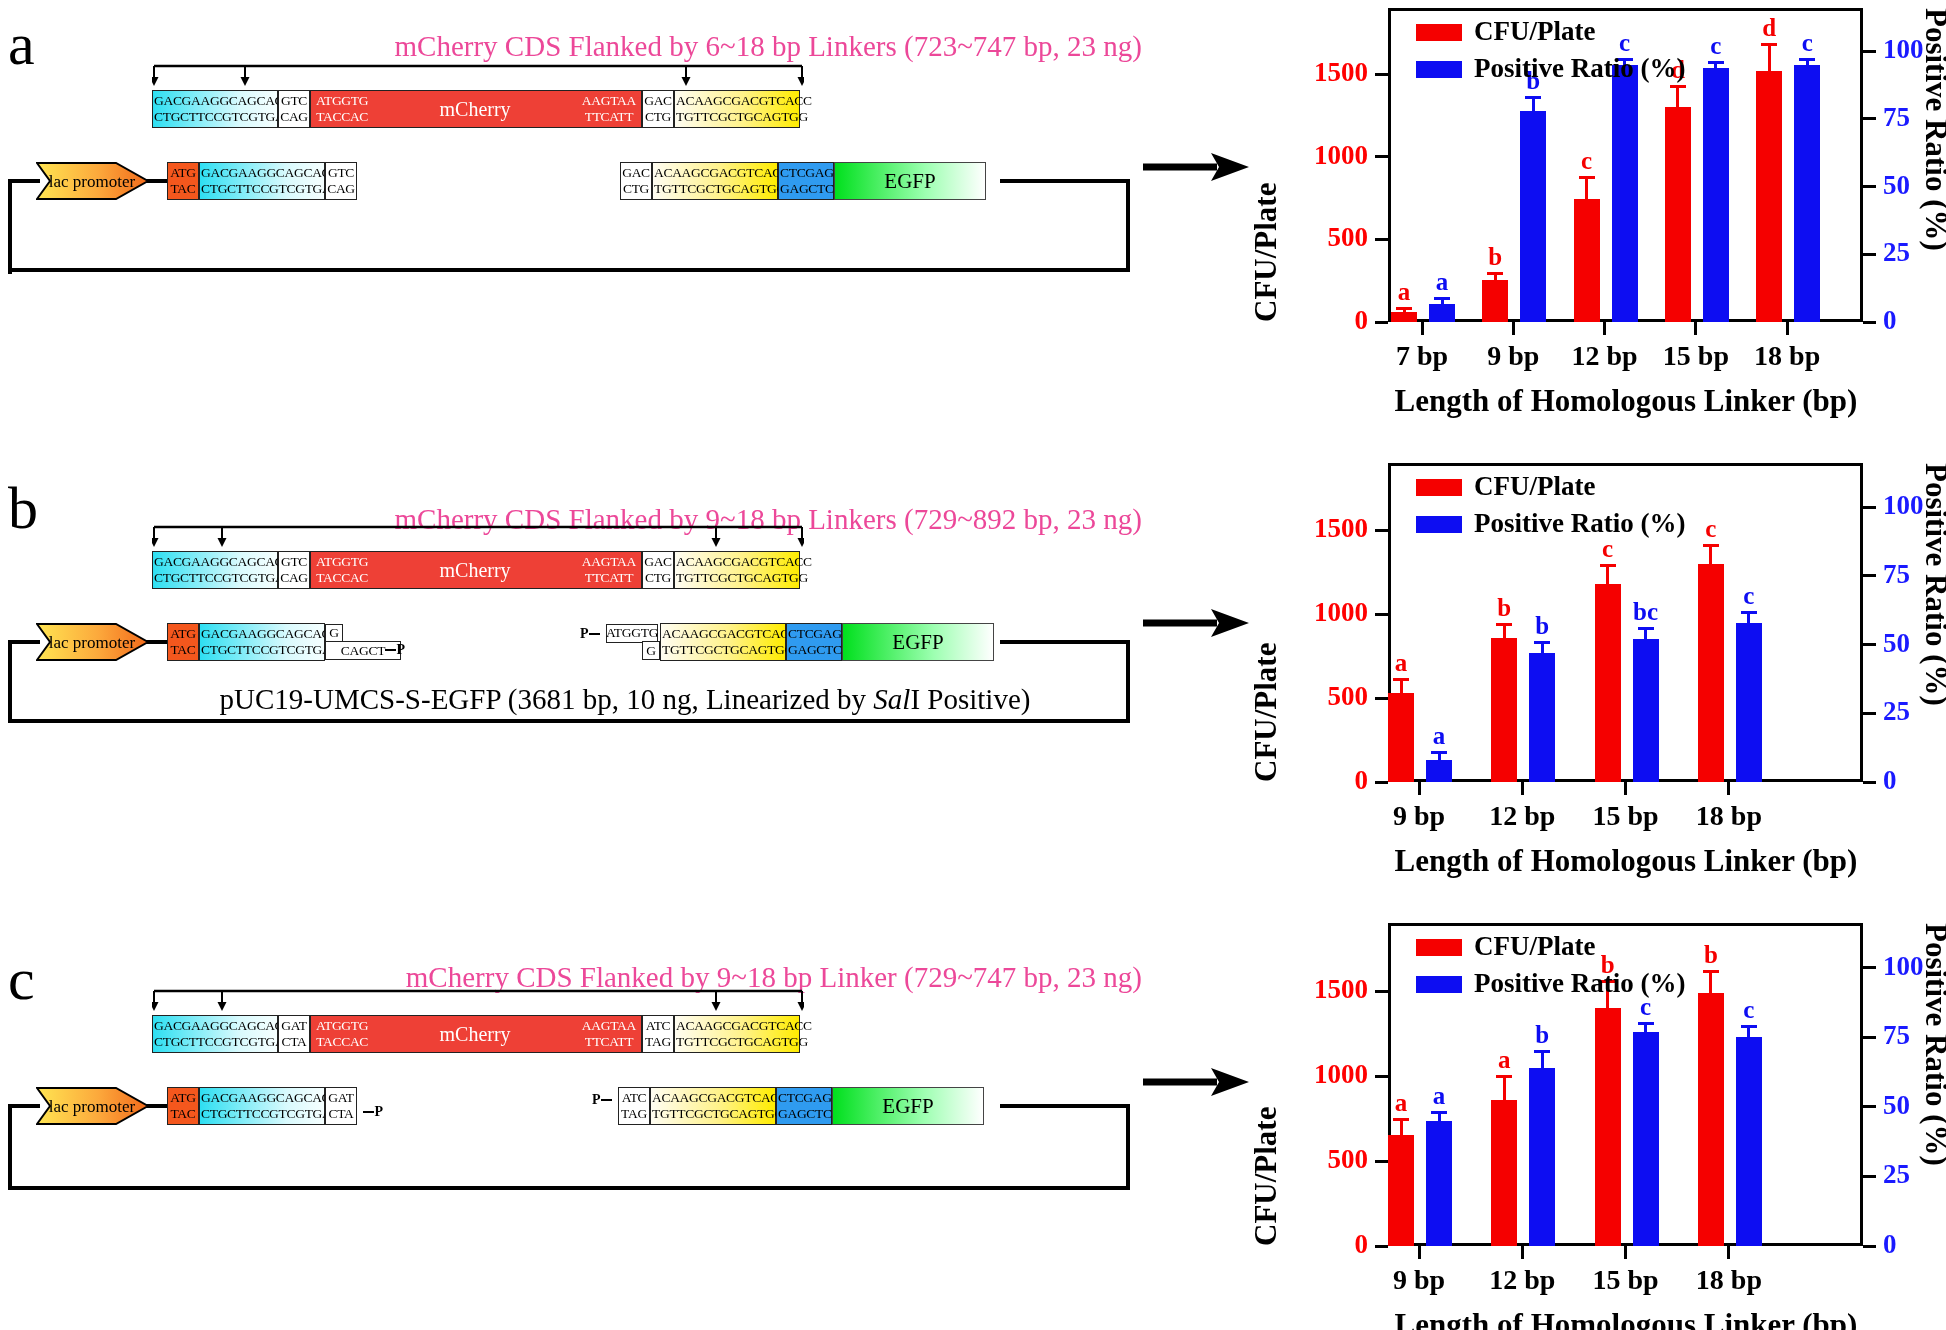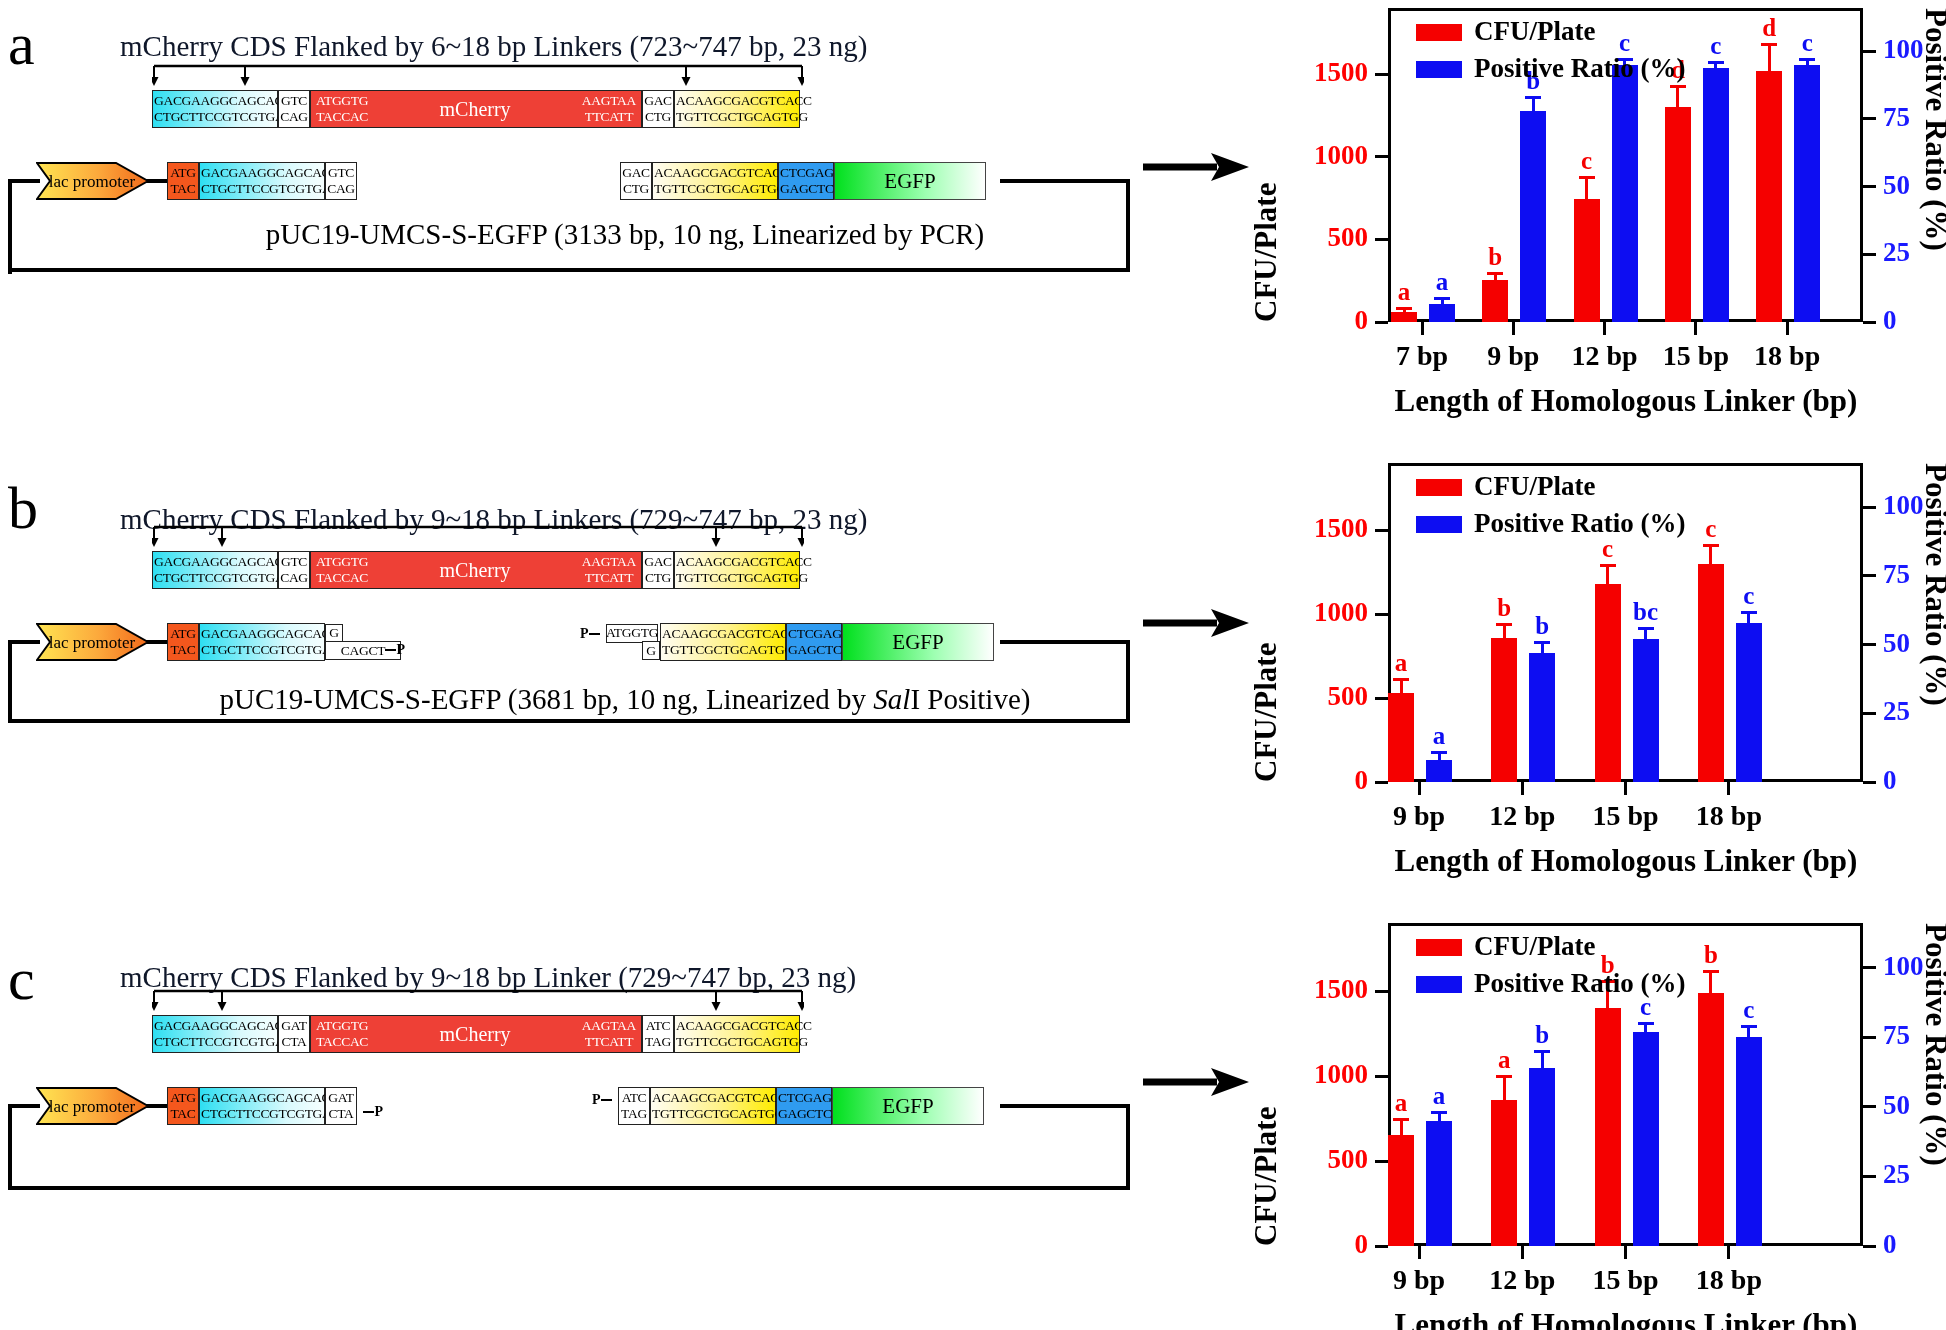--- a/index.html
+++ b/index.html
@@ -1,21 +1,21 @@
 <!DOCTYPE html>
 <html><head>
 <meta charset="utf-8">
 <style>
   html,body{margin:0;padding:0;background:#fff}
   #fig{position:relative;width:1946px;height:1330px;background:#fff;font-family:"Liberation Serif",serif;overflow:hidden}
 
   
   .diagram{position:absolute;left:0;width:1180px;height:460px}
   .plabel{position:absolute;left:8px;font:60px/60px "Liberation Serif",serif;color:#000}
-  .dtitle{position:absolute;left:120px;width:1010px;text-align:left;font:29px "Liberation Serif",serif;color:#0f172a}
+  .dtitle{position:absolute;left:132px;width:1010px;text-align:right;font:29px "Liberation Serif",serif;color:#ec4899}
   .caption{position:absolute;left:120px;width:1010px;text-align:center;font:29px "Liberation Serif",serif;color:#000}
   .bracket{position:absolute;left:152px}
   .seqrow{position:absolute;display:flex;align-items:center;z-index:2}
   .bb{position:absolute;background:#000;z-index:1}
   .seq2{height:38px;box-sizing:border-box;border:1.6px solid #222;display:flex;flex-direction:column;justify-content:center;text-align:center;background:#fff}
   .seq2 span,.sseq{font:13.5px/16px "Liberation Serif",serif;letter-spacing:-0.3px;white-space:nowrap;padding:0 1px;color:#000}
   .w15{width:126px}.w3{width:32px}.w6{width:56px}
   .cyan{background:linear-gradient(90deg,#2edff2,#d9fafd 70%,#f6ffff)}
   .yellowg{background:linear-gradient(90deg,#fffdf2,#fff289 55%,#ffec00)}
   .atgbox{background:#f4571d}
@@ -146,26 +146,25 @@
       <div class="seq2 yellowg w15">
           <span>ACAAGCGACGTCACC</span>
           <span>TGTTCGCTGCAGTGG</span>
         </div>
       <div class="seq2 siteb w6">
           <span>CTCGAG</span>
           <span>GAGCTC</span>
         </div>
       <div class="egfpbox">EGFP</div>
     </div>
-    <div class="caption" style="top:218px"><span>pUC19-UMCS-S-EGFP (3133 bp, 10 ng, Linearized by PCR)</span><i></i><span></span></div>
   </div>
 
   <div class="diagram" style="top:462px">
     <div class="plabel" style="top:16px">b</div>
-    <div class="dtitle" style="top:41px">mCherry CDS Flanked by 9~18 bp Linkers (729~747 bp, 23 ng)</div>
+    <div class="dtitle" style="top:41px">mCherry CDS Flanked by 9~18 bp Linkers (729~892 bp, 23 ng)</div>
     <svg class="bracket" style="top:63px" width="652" height="24">
       <path d="M2,2 H650" stroke="#000" stroke-width="2.5" fill="none"></path>
       <g stroke="#000" stroke-width="2">
           <line x1="2" y1="2" x2="2" y2="14"></line>
           <line x1="70" y1="2" x2="70" y2="14"></line>
           <line x1="564" y1="2" x2="564" y2="14"></line>
           <line x1="650" y1="2" x2="650" y2="14"></line>
         </g>
       <g fill="#000">
           <polygon points="-2.5,13 6.5,13 2,22"></polygon>

